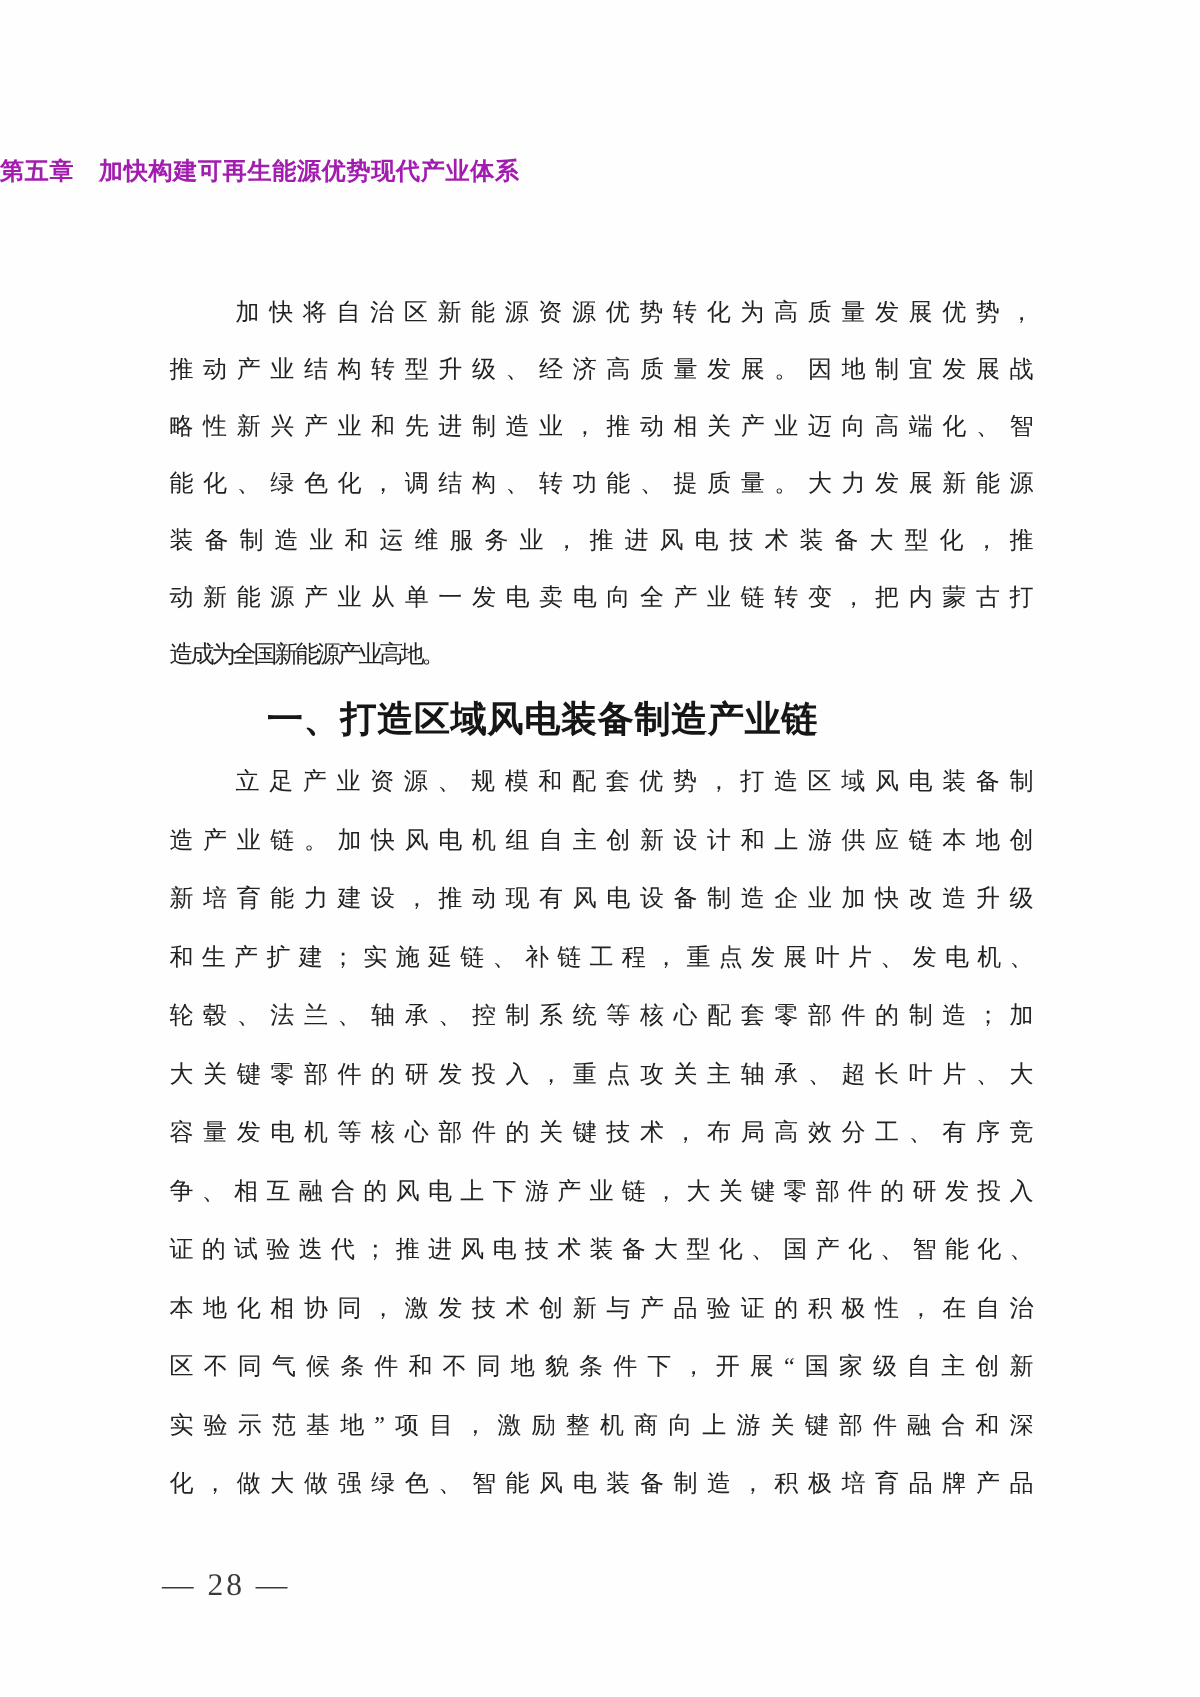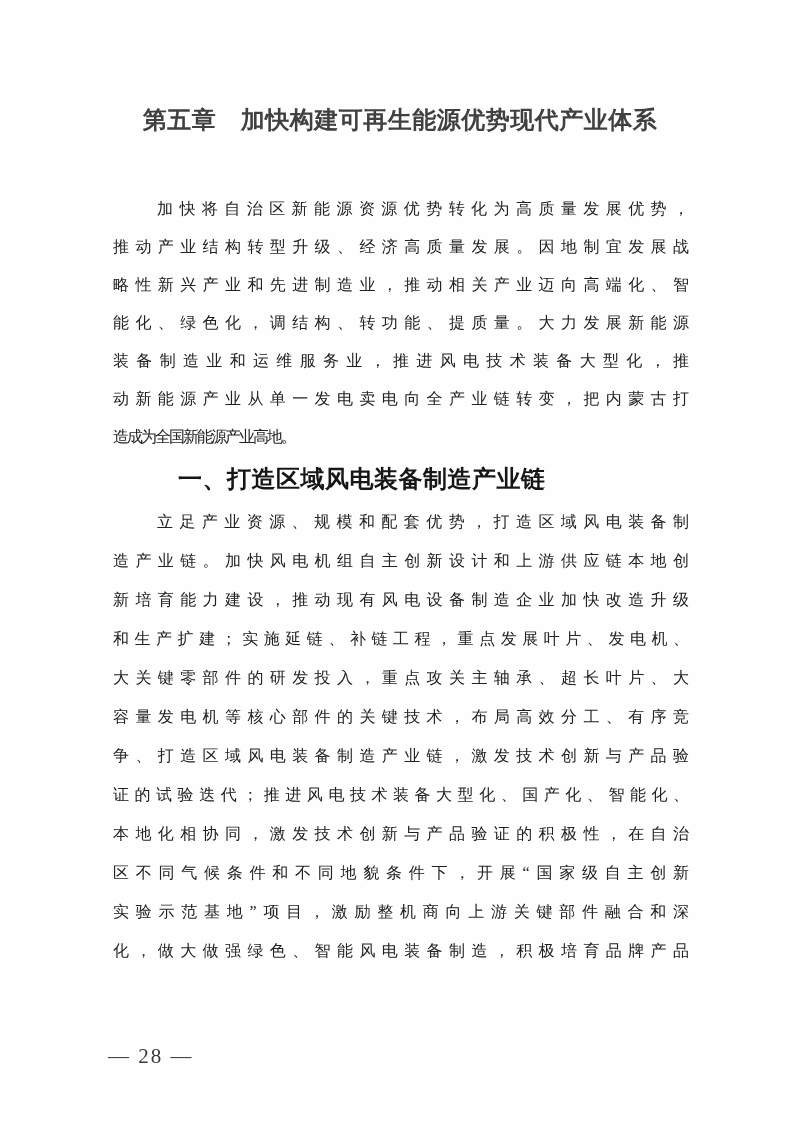--- a/index.html
+++ b/index.html
@@ -14,26 +14,26 @@
     background: #fefefe;
     overflow: hidden;
     font-family: "Liberation Serif", "DejaVu Serif", serif;
     color: #1c1c1c;
   }
   .chapter-title {
     position: absolute;
     top: 104px;
     left: 0;
     right: 0;
-    text-align: center;
+    text-align: left;
     font-family: "Liberation Sans", "DejaVu Sans", sans-serif;
     font-weight: 700;
-    font-size: 24px;
+    font-size: 16px;
     letter-spacing: 0.5px;
-    color: #404040;
+    color: #a21caf;
     white-space: nowrap;
   }
   .para {
     position: absolute;
     left: 113px;
     width: 574px;
   }
   .para-1 { top: 190px; }
   .para-1 .line { line-height: 38px; }
   .para-2 { top: 502px; }
@@ -90,23 +90,24 @@
     <div class="line last">造成为全国新能源产业高地。</div>
   </div>
 
   <div class="section-heading">一、打造区域风电装备制造产业链</div>
 
   <div class="para para-2">
     <div class="line first">立足产业资源、规模和配套优势，打造区域风电装备制</div>
     <div class="line">造产业链。加快风电机组自主创新设计和上游供应链本地创</div>
     <div class="line">新培育能力建设，推动现有风电设备制造企业加快改造升级</div>
     <div class="line">和生产扩建；实施延链、补链工程，重点发展叶片、发电机、</div>
+    <div class="line">轮毂、法兰、轴承、控制系统等核心配套零部件的制造；加</div>
     <div class="line">大关键零部件的研发投入，重点攻关主轴承、超长叶片、大</div>
     <div class="line">容量发电机等核心部件的关键技术，布局高效分工、有序竞</div>
-    <div class="line">争、打造区域风电装备制造产业链，激发技术创新与产品验</div>
+    <div class="line">争、相互融合的风电上下游产业链，大关键零部件的研发投入</div>
     <div class="line">证的试验迭代；推进风电技术装备大型化、国产化、智能化、</div>
     <div class="line">本地化相协同，激发技术创新与产品验证的积极性，在自治</div>
     <div class="line">区不同气候条件和不同地貌条件下，开展“国家级自主创新</div>
     <div class="line">实验示范基地”项目，激励整机商向上游关键部件融合和深</div>
     <div class="line">化，做大做强绿色、智能风电装备制造，积极培育品牌产品</div>
   </div>
 
   <div class="page-footer">— 28 —</div>
 
 </div>

